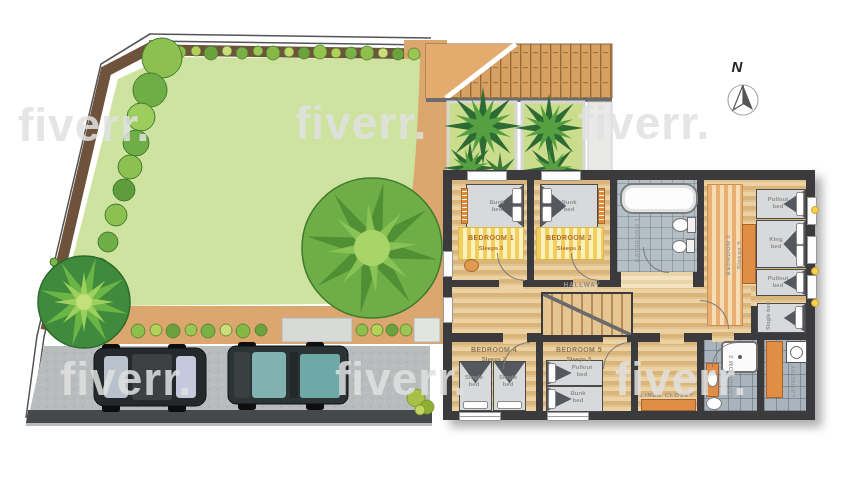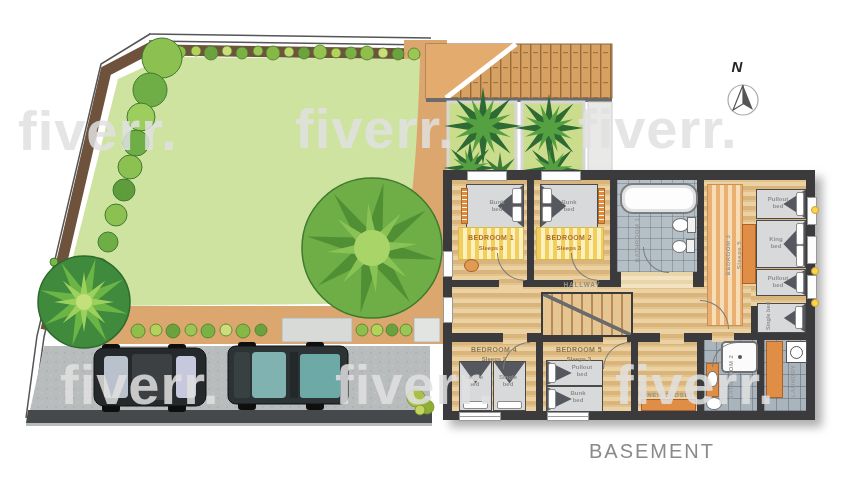--- a/index.html
+++ b/index.html
@@ -67,21 +67,21 @@
   .sleeps{font-size:6px;font-weight:bold;color:#ad6f33;}
   .sleeps2{font-size:6px;font-weight:bold;color:#8d7a57;}
   .bedlbl{font-size:6px;font-weight:bold;color:#8f8f8f;white-space:normal;line-height:1.15;}
   .hallname{font-size:6.5px;font-weight:bold;letter-spacing:.8px;color:#8f8f8f;}
   .vlbl{font-size:6px;font-weight:bold;color:#9a9a9a;letter-spacing:.5px;
         transform:translate(-50%,-50%) rotate(-90deg);}
   .vbed{font-size:5.5px;font-weight:bold;color:#8f8f8f;
         transform:translate(-50%,-50%) rotate(-90deg);}
   .title{font-size:20px;letter-spacing:2px;color:#8a8a8a;font-weight:400;}
   .north{font-size:15px;font-weight:600;font-style:italic;color:#222;}
-  .wm{position:absolute;z-index:40;font-size:56px;font-weight:bold;letter-spacing:1px;
+  .wm{position:absolute;z-index:40;font-size:46px;font-weight:bold;letter-spacing:1px;
       color:rgba(224,224,224,0.85);pointer-events:none;}
 </style>
 </head>
 <body>
 
 <div id="stage">
 
   <svg width="853" height="480" viewBox="0 0 853 480" style="position:absolute;left:0;top:0;z-index:1">
     <defs>
       <pattern id="speck" width="9" height="9" patternUnits="userSpaceOnUse">
@@ -382,21 +382,20 @@
   <span class="lbl rname2" style="left:579px;top:349px">BEDROOM 5</span>
   <span class="lbl sleeps2" style="left:579px;top:359px">Sleeps 3</span>
   <span class="lbl bedlbl" style="left:582px;top:371px;width:28px">Pullout bed</span>
   <span class="lbl bedlbl" style="left:578px;top:397px;width:24px">Bunk bed</span>
 
   <span class="lbl hallname" style="left:667px;top:395px;font-size:6px">LINEN CLOSET</span>
   <span class="lbl vlbl" style="left:731px;top:377px">BATHROOM 2</span>
   <span class="lbl vlbl" style="left:793px;top:381px">LAUNDRY</span>
 
   <span class="lbl north" style="left:737px;top:66px">N</span>
-  <span class="lbl title" style="left:652px;top:451px">BASEMENT</span>
 
   <span class="wm" style="left:18px;top:98px">fiverr.</span>
   <span class="wm" style="left:295px;top:96px">fiverr.</span>
   <span class="wm" style="left:578px;top:96px">fiverr.</span>
   <span class="wm" style="left:60px;top:352px">fiverr.</span>
   <span class="wm" style="left:335px;top:352px">fiverr.</span>
   <span class="wm" style="left:615px;top:352px">fiverr.</span>
 </div>
 
 </body></html>

